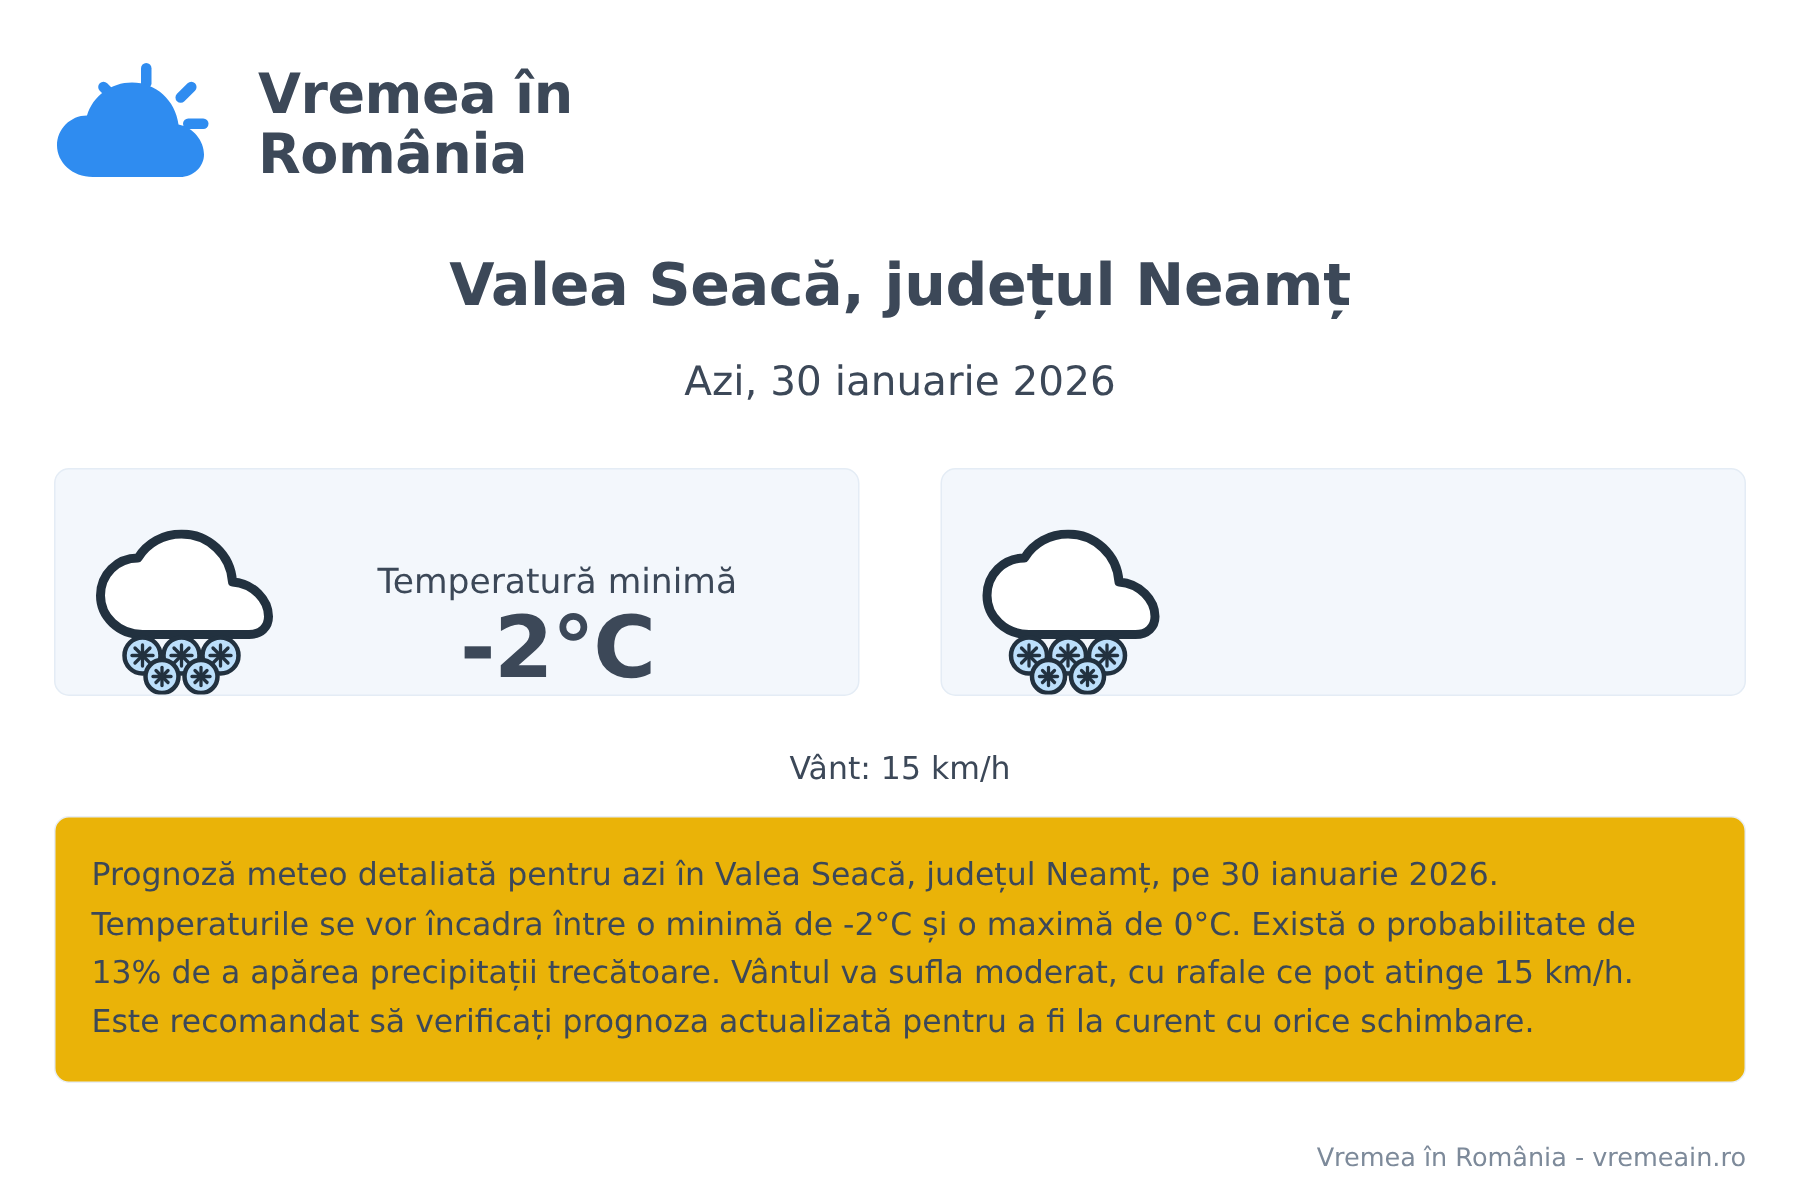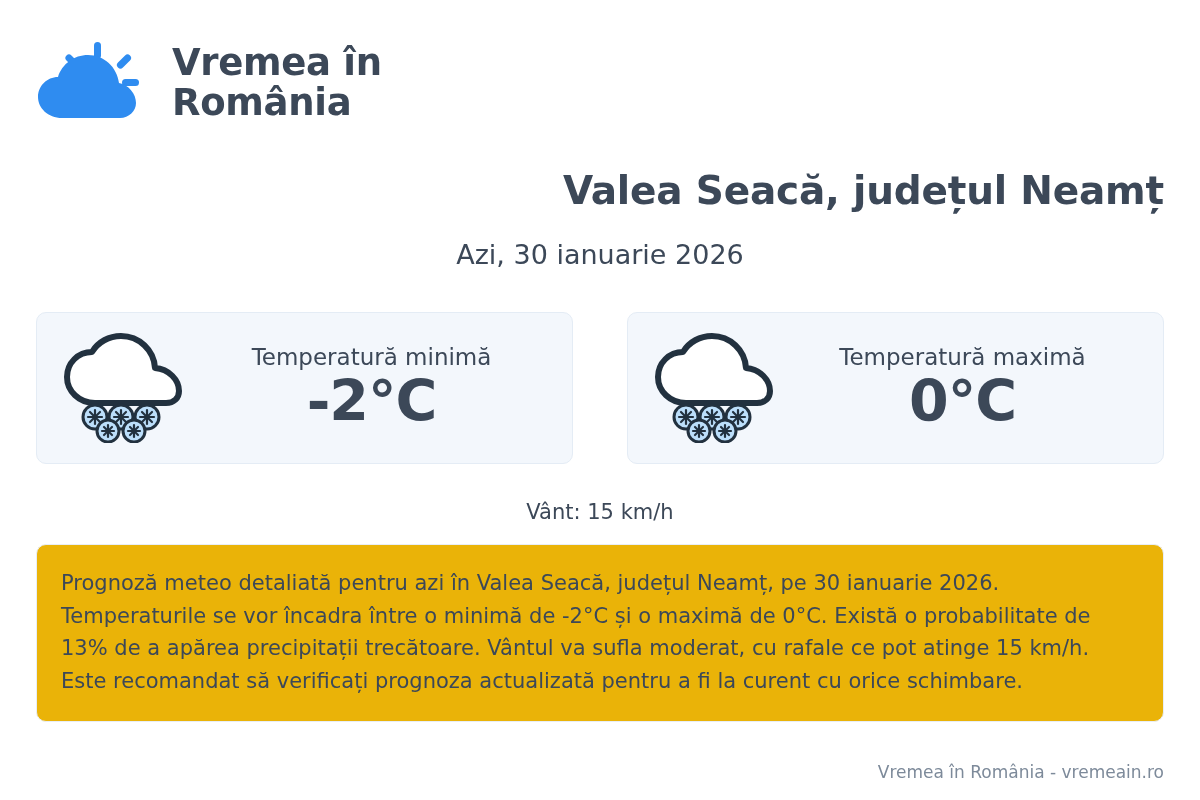--- a/index.html
+++ b/index.html
@@ -37,21 +37,21 @@
     font-size: 37px;
     line-height: 1.08;
     font-weight: bold;
     color: #3c4858;
     letter-spacing: -0.3px;
   }
   .brand-title span { display: block; }
 
   
   .location-title {
-    text-align: right;
+    text-align: center;
     font-size: 39px;
     font-weight: bold;
     color: #3c4858;
     margin-top: 48px;
     letter-spacing: -0.2px;
   }
   .date-sub {
     text-align: center;
     font-size: 27px;
     color: #3c4858;
@@ -65,21 +65,21 @@
     gap: 54px;
     margin-top: 42px;
   }
   .card {
     flex: 1 1 0;
     background: #f3f7fc;
     border: 1px solid #e4ecf5;
     border-radius: 10px;
     height: 152px;
     display: flex;
-    align-items: center;
+    align-items: flex-end;
     padding: 0 22px;
     gap: 4px;
   }
   .card-icon {
     width: 130px;
     height: 110px;
     flex: 0 0 130px;
   }
   .card-text { flex: 1 1 auto; text-align: center; }
   .card-label {
@@ -248,24 +248,20 @@
             </g>
             <g transform="translate(75,98)">
               <line x1="-6" y1="0" x2="6" y2="0"></line>
                 <line x1="0" y1="-6" x2="0" y2="6"></line>
               <line x1="-4" y1="-4" x2="4" y2="4"></line>
                 <line x1="-4" y1="4" x2="4" y2="-4"></line>
             </g>
           </g>
         </svg>
       </div>
-      <div class="card-text">
-        <div class="card-label">Temperatură maximă</div>
-        <div class="card-value">0°C</div>
-      </div>
     </div>
 
   </div>
 
   <div class="stats">
     <div class="stat-mid">Vânt: 15 km/h</div>
   </div>
 
   <div class="description">Prognoză meteo detaliată pentru azi în Valea Seacă, județul Neamț, pe 30 ianuarie 2026. Temperaturile se vor încadra între o minimă de -2°C și o maximă de 0°C. Există o probabilitate de 13% de a apărea precipitații trecătoare. Vântul va sufla moderat, cu rafale ce pot atinge 15 km/h. Este recomandat să verificați prognoza actualizată pentru a fi la curent cu orice schimbare.</div>
 

